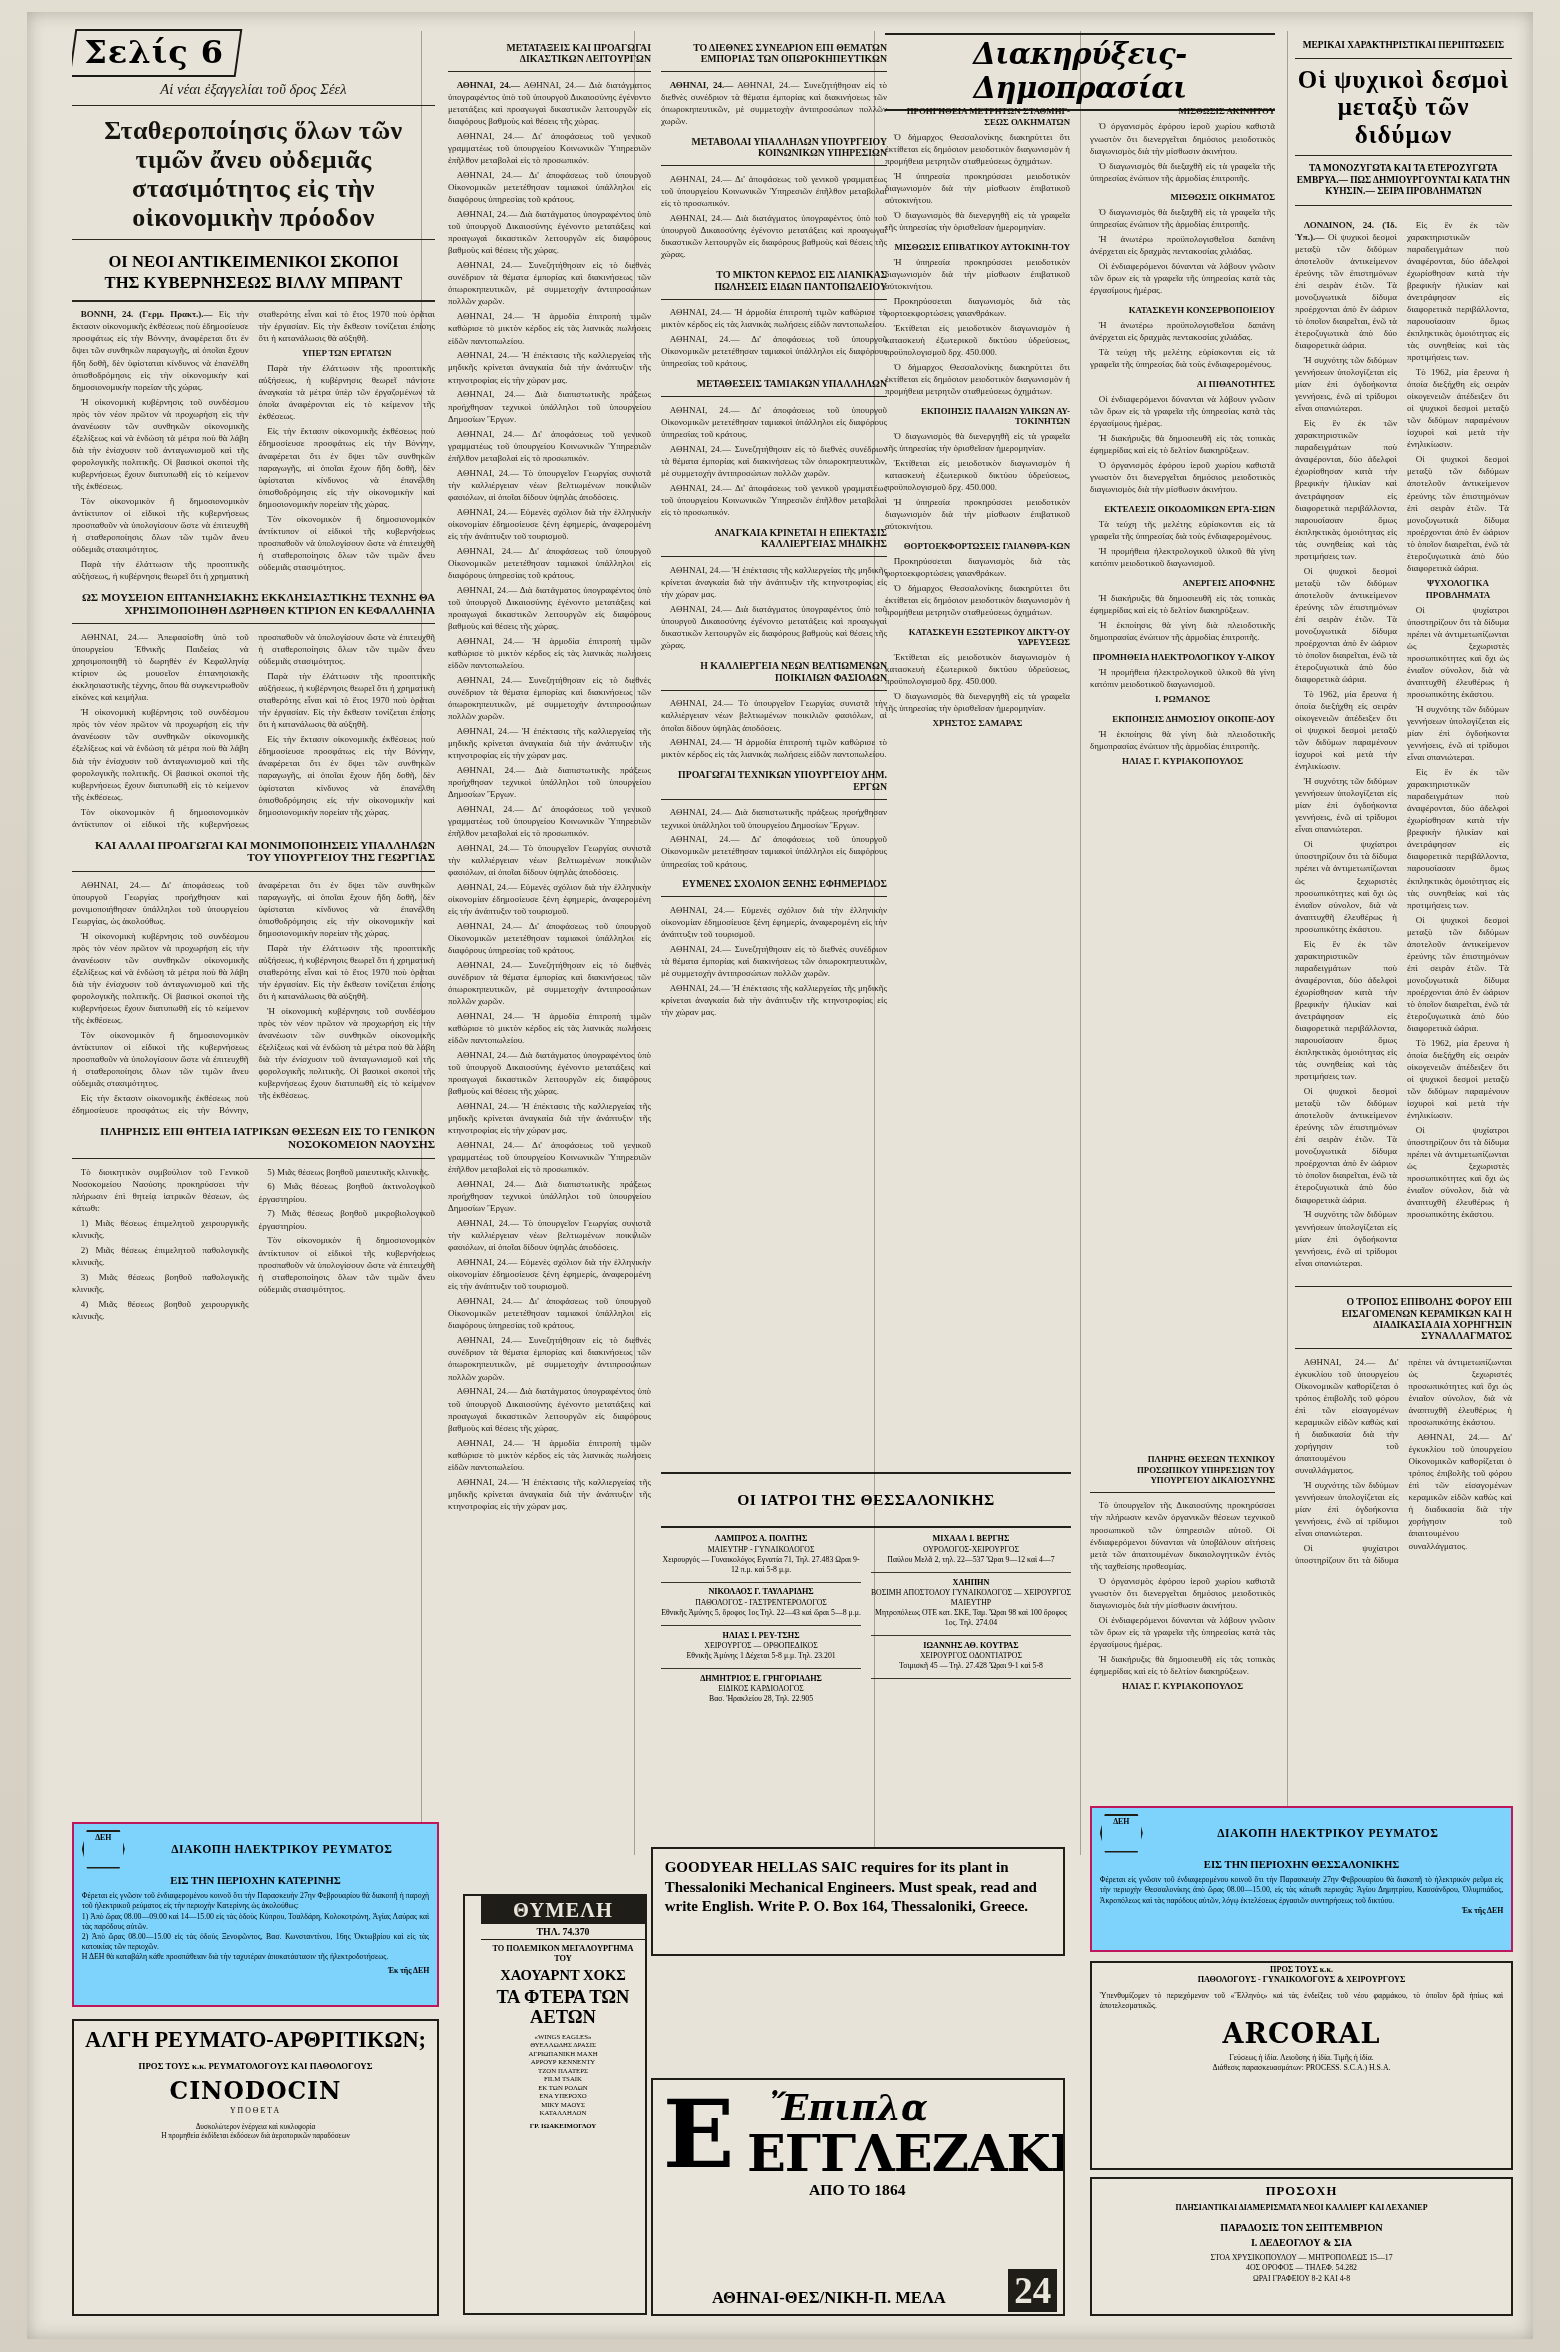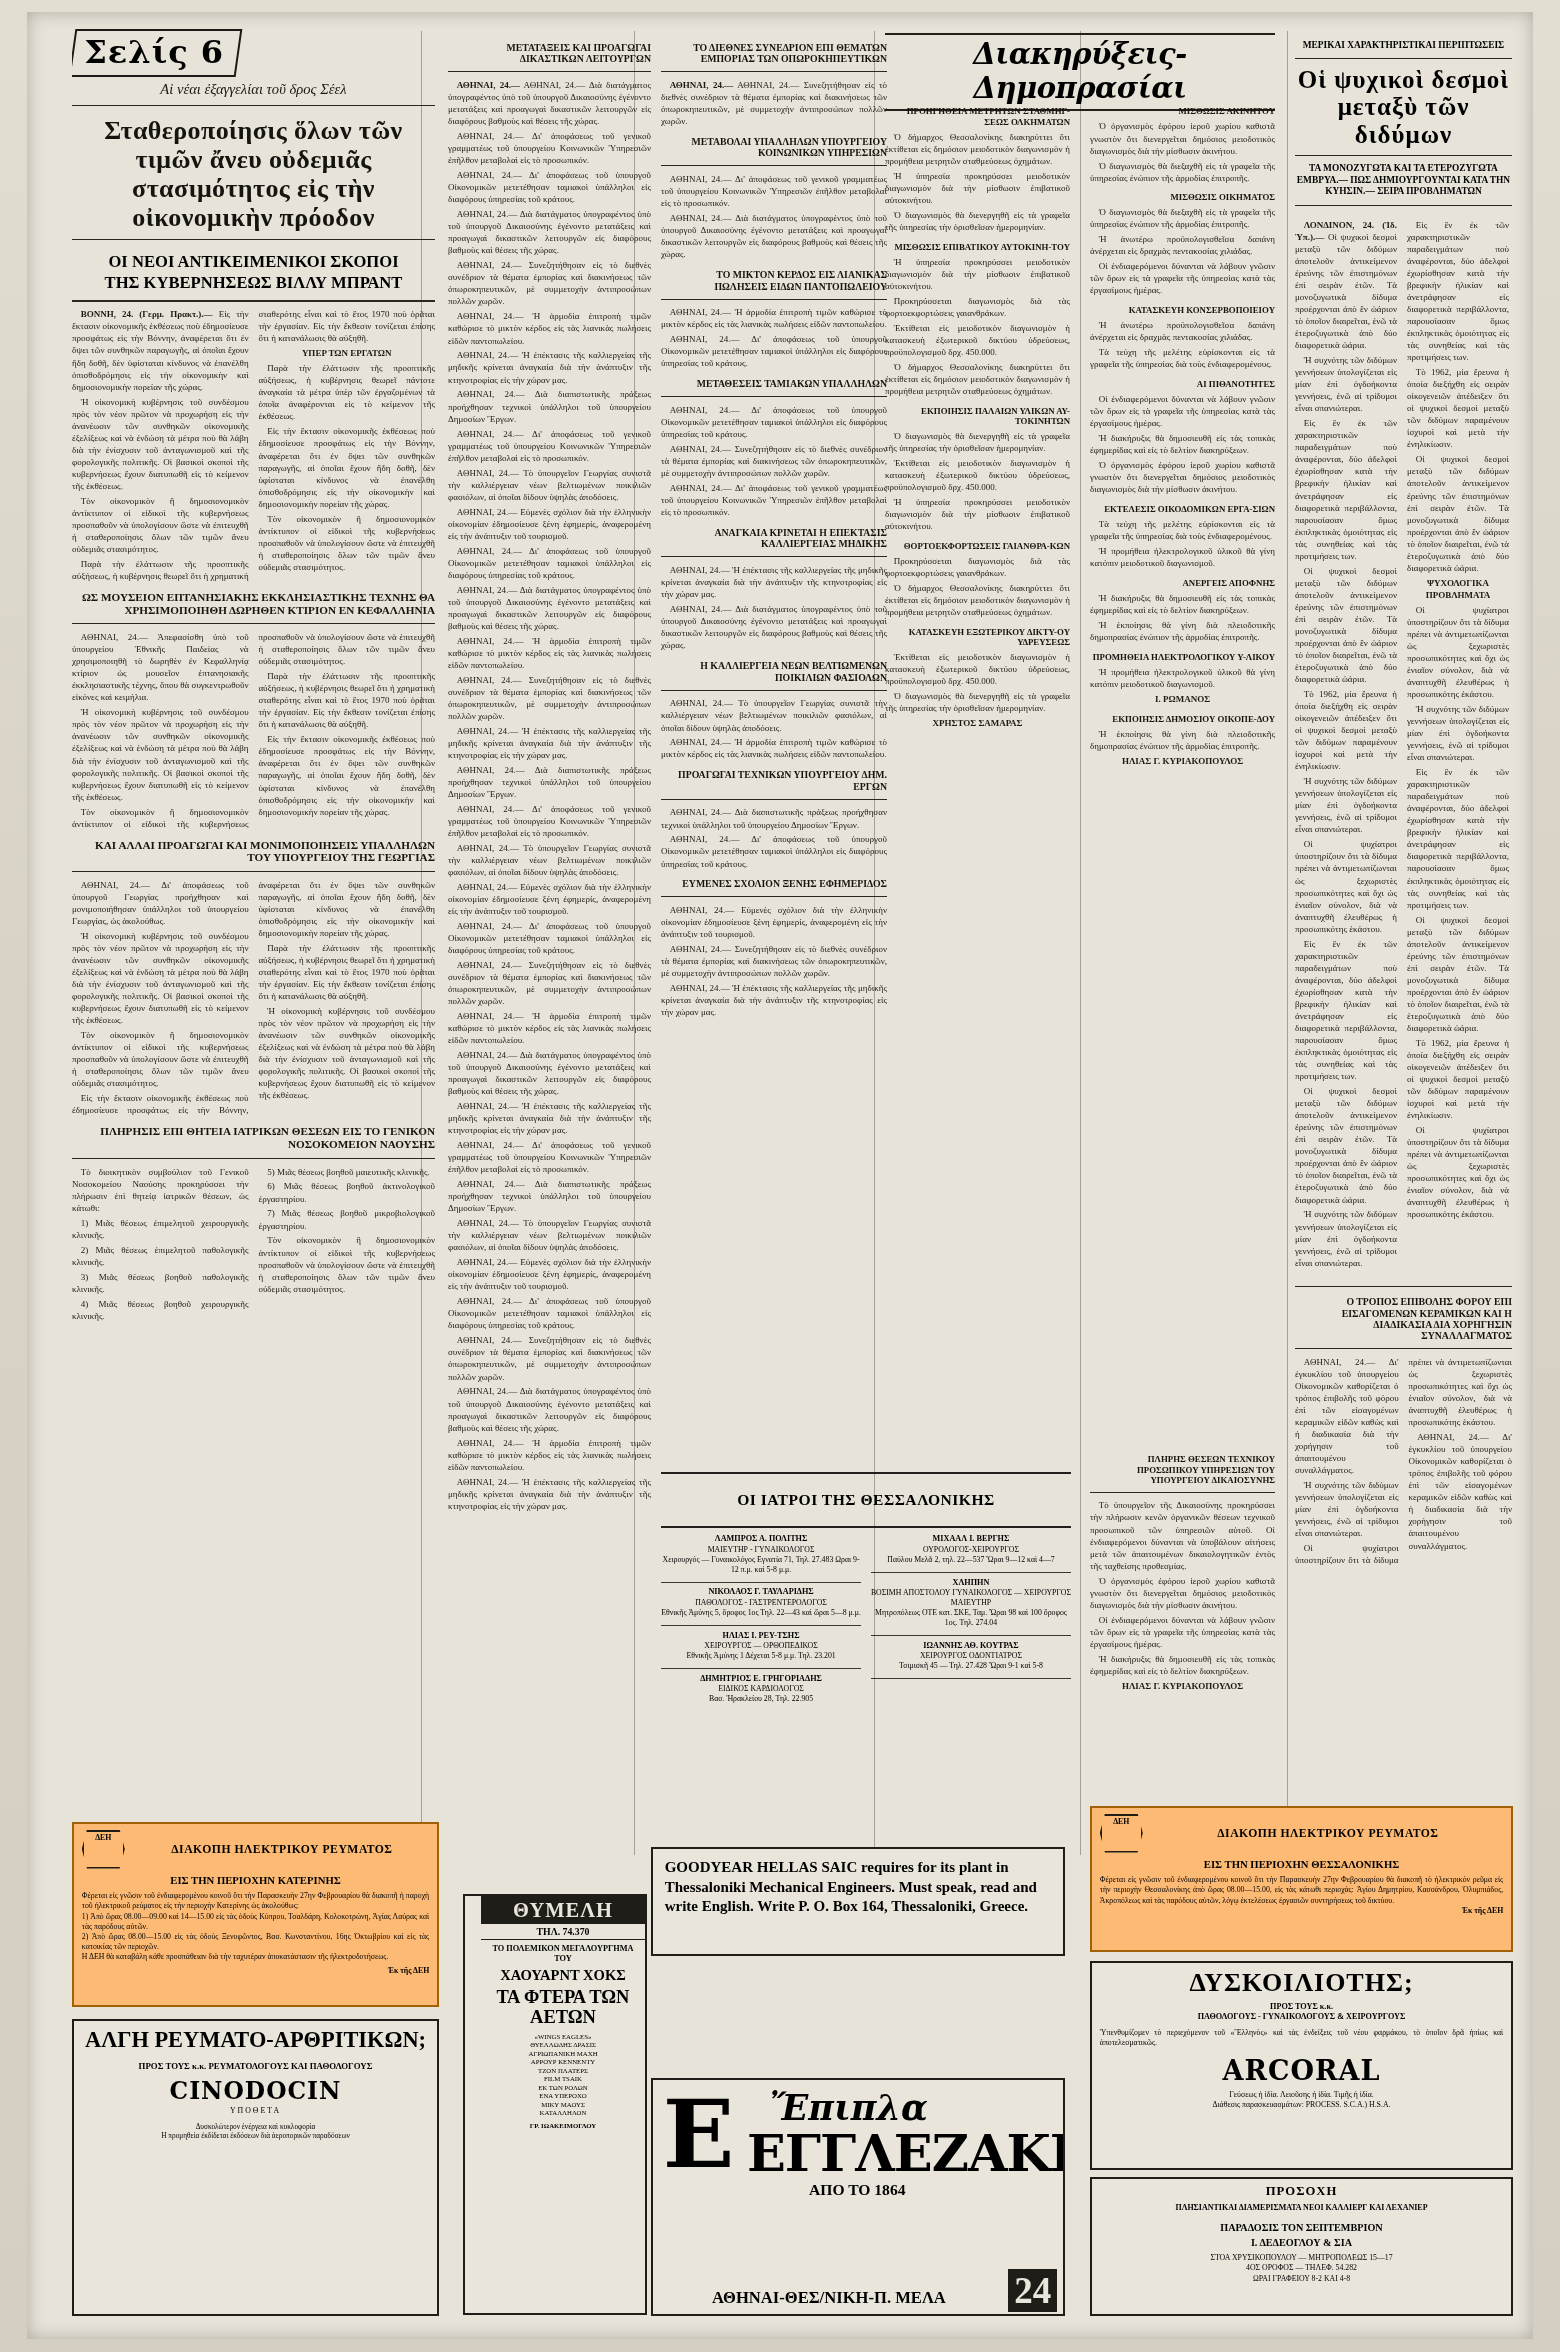--- a/index.html
+++ b/index.html
@@ -69,21 +69,21 @@
   }
   .psych-sub{
     text-align:center;font-weight:bold;font-size:9.4px;line-height:1.25;margin:5.9px 0;
   }
   .caps-head{
     text-align:center;font-weight:bold;font-size:9.4px;line-height:1.2;margin:6.8px 0 3.9px;
   }
 
   
   .ad{
-    position:absolute;border:2px solid #a16207;background:#fdba74;overflow:hidden;
+    position:absolute;border:2px solid #be185d;background:#7dd3fc;overflow:hidden;
   }
   .ad .inner{padding:5.9px 7.8px;}
   .deh-logo{
     width:43px;height:39px;border:2px solid #1f1d18;display:inline-block;
     text-align:center;font-size:7.8px;font-weight:bold;line-height:1.05;
     padding-top:2px;box-sizing:border-box;
     clip-path:polygon(12% 0,88% 0,100% 50%,88% 100%,12% 100%,0 50%);
   }
   .ad-title{font-weight:bold;font-size:11.7px;text-align:center;letter-spacing:0.5px;}
   .ad-sub{font-weight:bold;font-size:10.7px;text-align:center;margin-top:5.9px;}
@@ -623,21 +623,20 @@
         <span class="deh-logo"><span>ΔΕΗ</span></span>
         <span class="ad-title" style="flex:1;">ΔΙΑΚΟΠΗ ΗΛΕΚΤΡΙΚΟΥ ΡΕΥΜΑΤΟΣ</span>
       </div>
       <div class="ad-sub">ΕΙΣ ΤΗΝ ΠΕΡΙΟΧΗΝ ΘΕΣΣΑΛΟΝΙΚΗΣ</div>
       <div class="ad-body">Φέρεται εἰς γνῶσιν τοῦ ἐνδιαφερομένου κοινοῦ ὅτι τὴν Παρασκευὴν 27ην Φεβρουαρίου θὰ διακοπῆ τὸ ἠλεκτρικὸν ρεῦμα εἰς τὴν περιοχὴν Θεσσαλονίκης ἀπὸ ὥρας 08.00—15.00, εἰς τὰς κάτωθι περιοχάς: Ἁγίου Δημητρίου, Κασσάνδρου, Ὀλυμπιάδος, Ἀκροπόλεως καὶ τὰς παρόδους αὐτῶν, λόγῳ ἐκτελέσεως ἐργασιῶν συντηρήσεως τοῦ δικτύου.</div>
       <div style="text-align:right;font-size:7.8px;font-weight:bold;">Ἐκ τῆς ΔΕΗ</div>
     </div>
   </div>
 
   <div class="dyskoil" style="left:1063px;top:1949px;width:419px;height:205px;">
-    <div class="d1">ΔΥΣΚΟΙΛΙΟΤΗΣ;</div>
     <div class="d2" style="white-space:pre-line;">ΠΡΟΣ ΤΟΥΣ κ.κ.
 ΠΑΘΟΛΟΓΟΥΣ - ΓΥΝΑΙΚΟΛΟΓΟΥΣ &amp; ΧΕΙΡΟΥΡΓΟΥΣ</div>
     <div class="d3">Ὑπενθυμίζομεν τὸ περιεχόμενον τοῦ «Ἔλληνὸς» καὶ τὰς ἐνδείξεις τοῦ νέου φαρμάκου, τὸ ὁποῖον δρᾶ ἠπίως καὶ ἀποτελεσματικῶς.</div>
     <div class="d4 arcoral">ARCORAL</div>
     <div class="d5" style="white-space:pre-line;">Γεύσεως ἡ ἰδία. Λειοῦσης ἡ ἰδία. Τιμῆς ἡ ἰδία.
 Διάθεσις παρασκευασμάτων: PROCESS. S.C.A.) H.S.A.</div>
   </div>
 
   <div class="prosoxi" style="left:1063px;top:2165px;width:419px;height:135px;">
     <div class="p1">ΠΡΟΣΟΧΗ</div>

